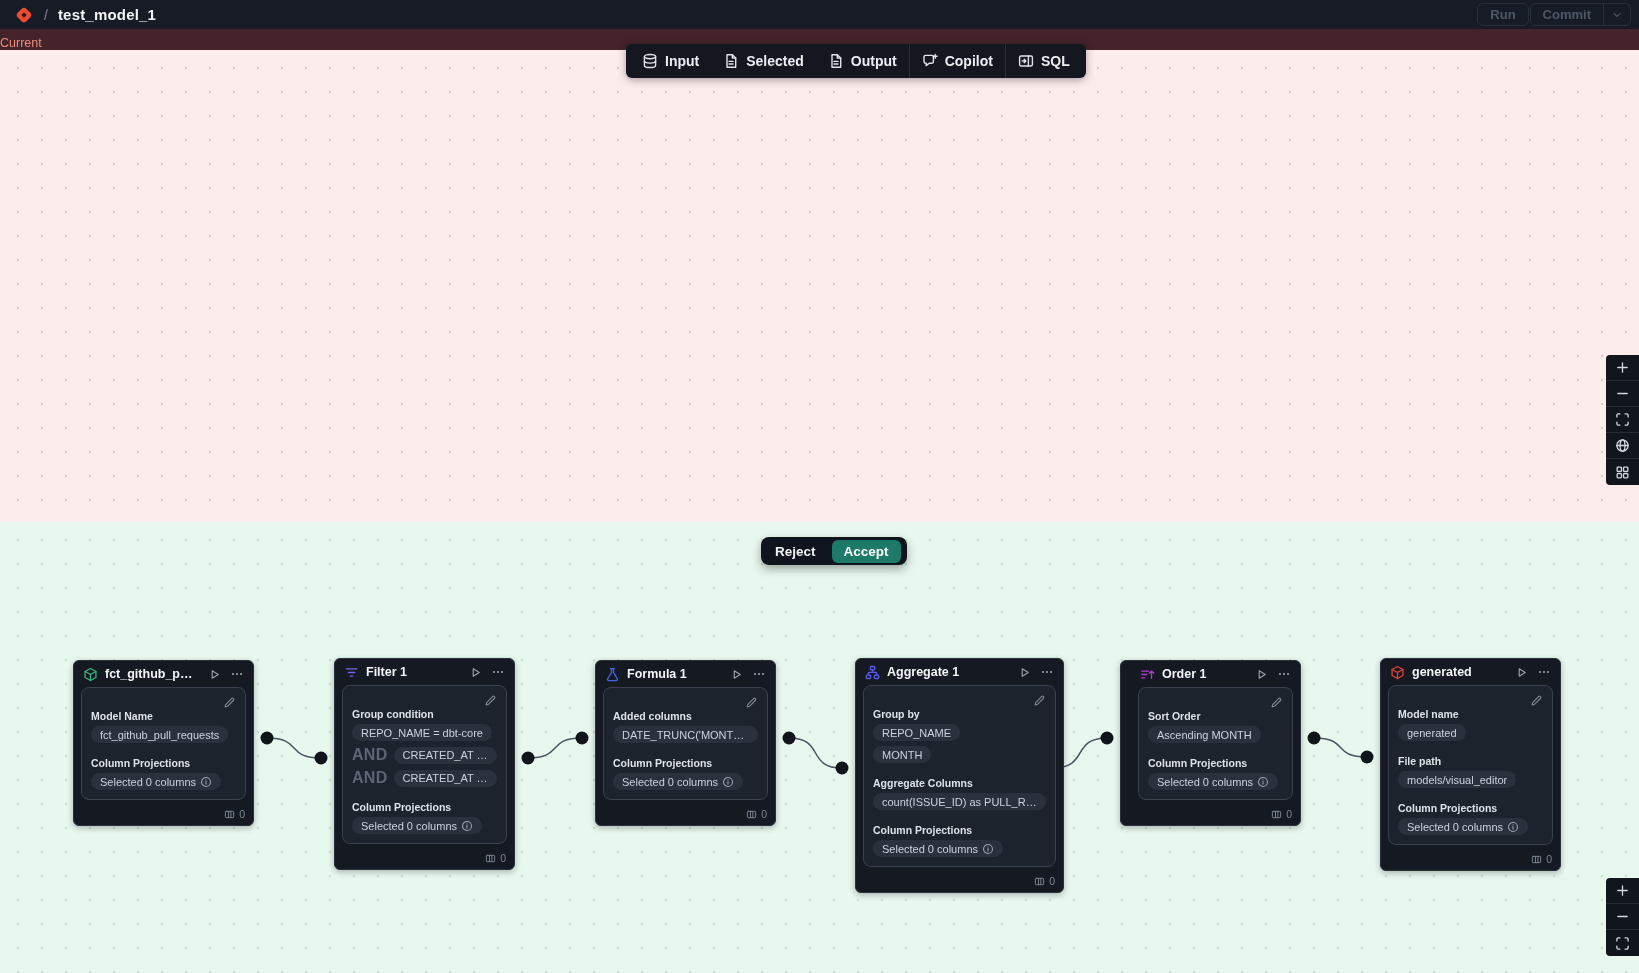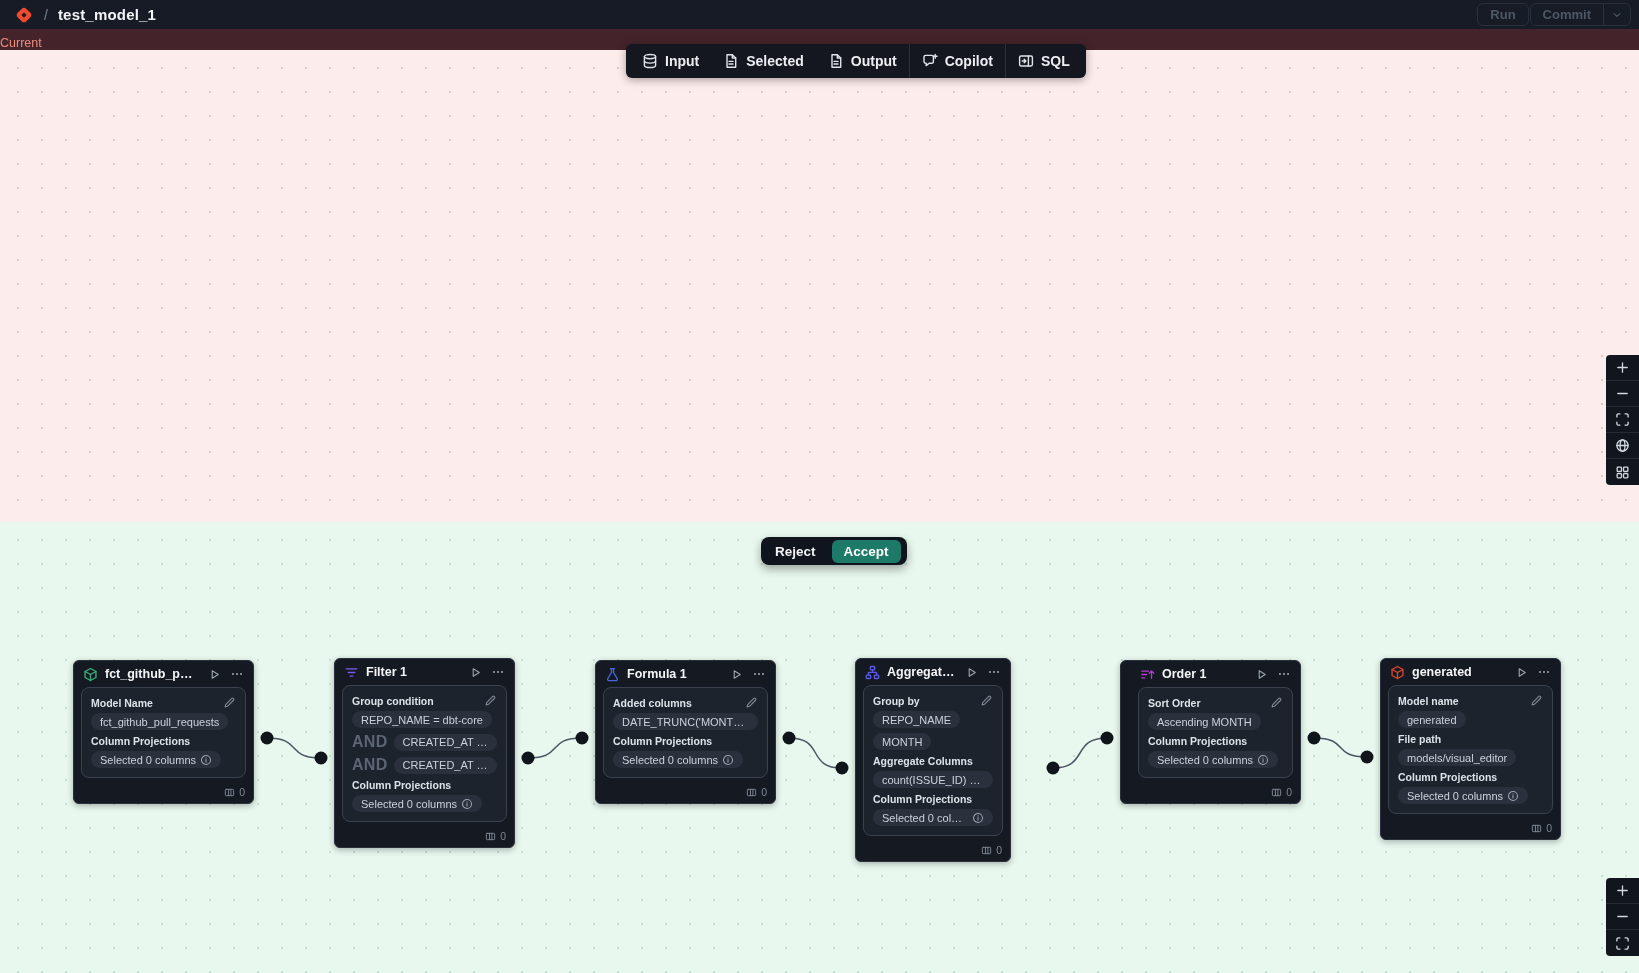--- a/index.html
+++ b/index.html
@@ -61,21 +61,21 @@
   
   #nodes { position:absolute; inset:0; z-index:3; pointer-events:none; }
   .node { position:absolute; background:#151a22; border:1px solid #2a313c; border-radius:6px;
           box-shadow:0 2px 6px rgba(13,17,23,.3); color:#e7eaee; pointer-events:auto; cursor:pointer; }
   .node-header { display:flex; align-items:center; gap:7px; padding:5px 8px 5px 9px; height:26px; }
   .node-icon { display:inline-flex; flex:none; }
   .node-title { flex:1; font-size:12.5px; font-weight:700; white-space:nowrap; overflow:hidden; text-overflow:ellipsis; color:#f3f5f7; }
   .icon-btn { background:none; border:none; color:#9aa3af; display:inline-flex; align-items:center; padding:1px; cursor:pointer; flex:none; }
   .node-panel { position:relative; margin:0 7px 6px; background:#1d232d; border:1px solid #3a4250; border-radius:8px; padding:8px 9px 9px; }
   .pencil { position:absolute; top:7px; right:8px; color:#7e8794; }
-  .sec-label { font-size:10.5px; font-weight:700; color:#dde1e8; margin:1px 0 4px; }
+  .sec-label { font-size:10.5px; font-weight:700; color:#dde1e8; margin:14px 0 4px; }
   .node-panel .sec-label:first-child { margin-top:1px; }
   .row { display:flex; align-items:center; gap:6px; margin:0 0 5px; }
   .row:last-child { margin-bottom:0; }
   .prefix { font-size:16px; font-weight:700; color:#5c6574; flex:none; letter-spacing:.3px; }
   .pill { display:inline-flex; align-items:center; gap:4px; background:#2a313d; border-radius:10px;
           padding:2.5px 9px; font-size:11px; color:#ccd2db; max-width:100%; min-width:0; }
   .pill span { overflow:hidden; text-overflow:ellipsis; white-space:nowrap; }
   .pill .info { color:#9aa3af; display:inline-flex; flex:none; }
   .node-footer { display:flex; justify-content:flex-end; align-items:center; gap:4px; padding:2px 8px 5px; color:#7d8695; font-size:10.5px; }
   .node-footer .ficon { display:inline-flex; color:#7d8695; }
@@ -464,21 +464,21 @@
         <div class="node-footer">
           <span class="ficon">
             <svg width="11" height="11" viewBox="0 0 16 16" fill="none" stroke="currentColor" stroke-width="1.4" stroke-linecap="round" stroke-linejoin="round">
               <rect x="2" y="3.4" width="12" height="9.2" rx="1.2"></rect>
               <path d="M6.5 3.4v9.2M10 3.4v9.2"></path>
             </svg>
           </span>
           <span>0</span>
         </div>
       </div>
-      <div class="node" style="left: 855px; top: 658px; width: 156px;">
+      <div class="node" style="left: 855px; top: 658px; width: 209px;">
         <div class="node-header">
           <span class="node-icon" style="color:#5b5ce6">
             <svg width="15" height="15" viewBox="0 0 16 16" fill="none" stroke="currentColor" stroke-width="1.4" stroke-linecap="round" stroke-linejoin="round">
               <rect x="5.7" y="1.6" width="4.6" height="3.6" rx=".8"></rect>
               <rect x="1.4" y="10.8" width="4.6" height="3.6" rx=".8"></rect>
               <rect x="10" y="10.8" width="4.6" height="3.6" rx=".8"></rect>
               <path d="M8 5.2v2.6M3.7 10.8V7.8h8.6v3"></path>
             </svg>
           </span>
           <span class="node-title">Aggregate 1</span>

